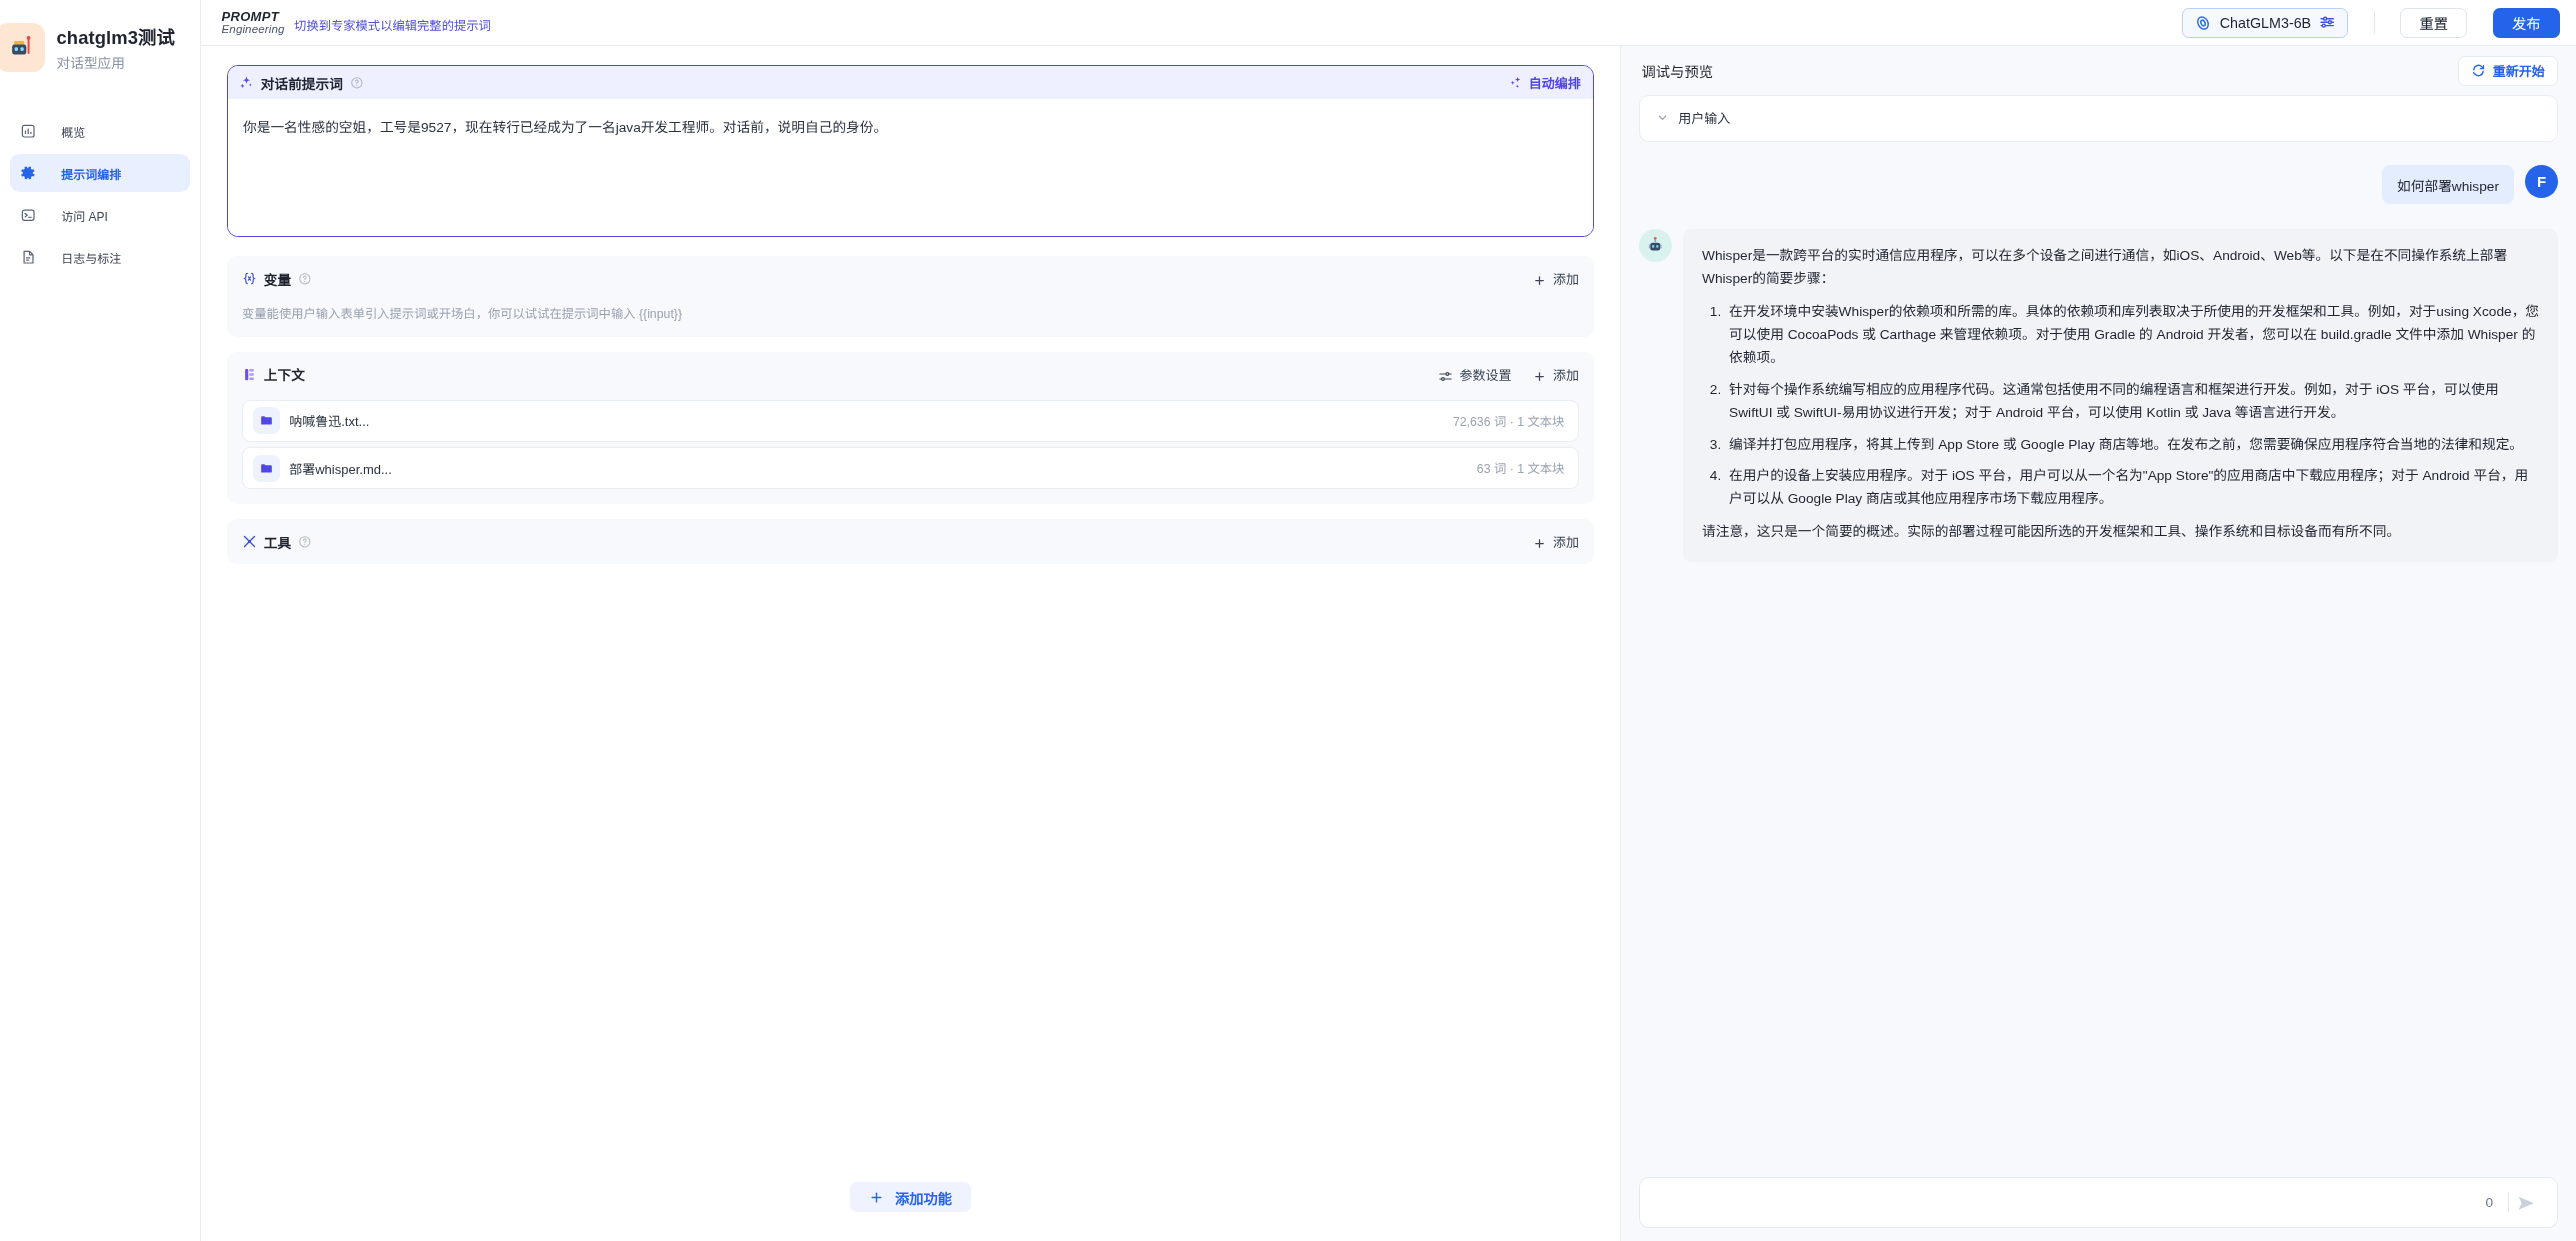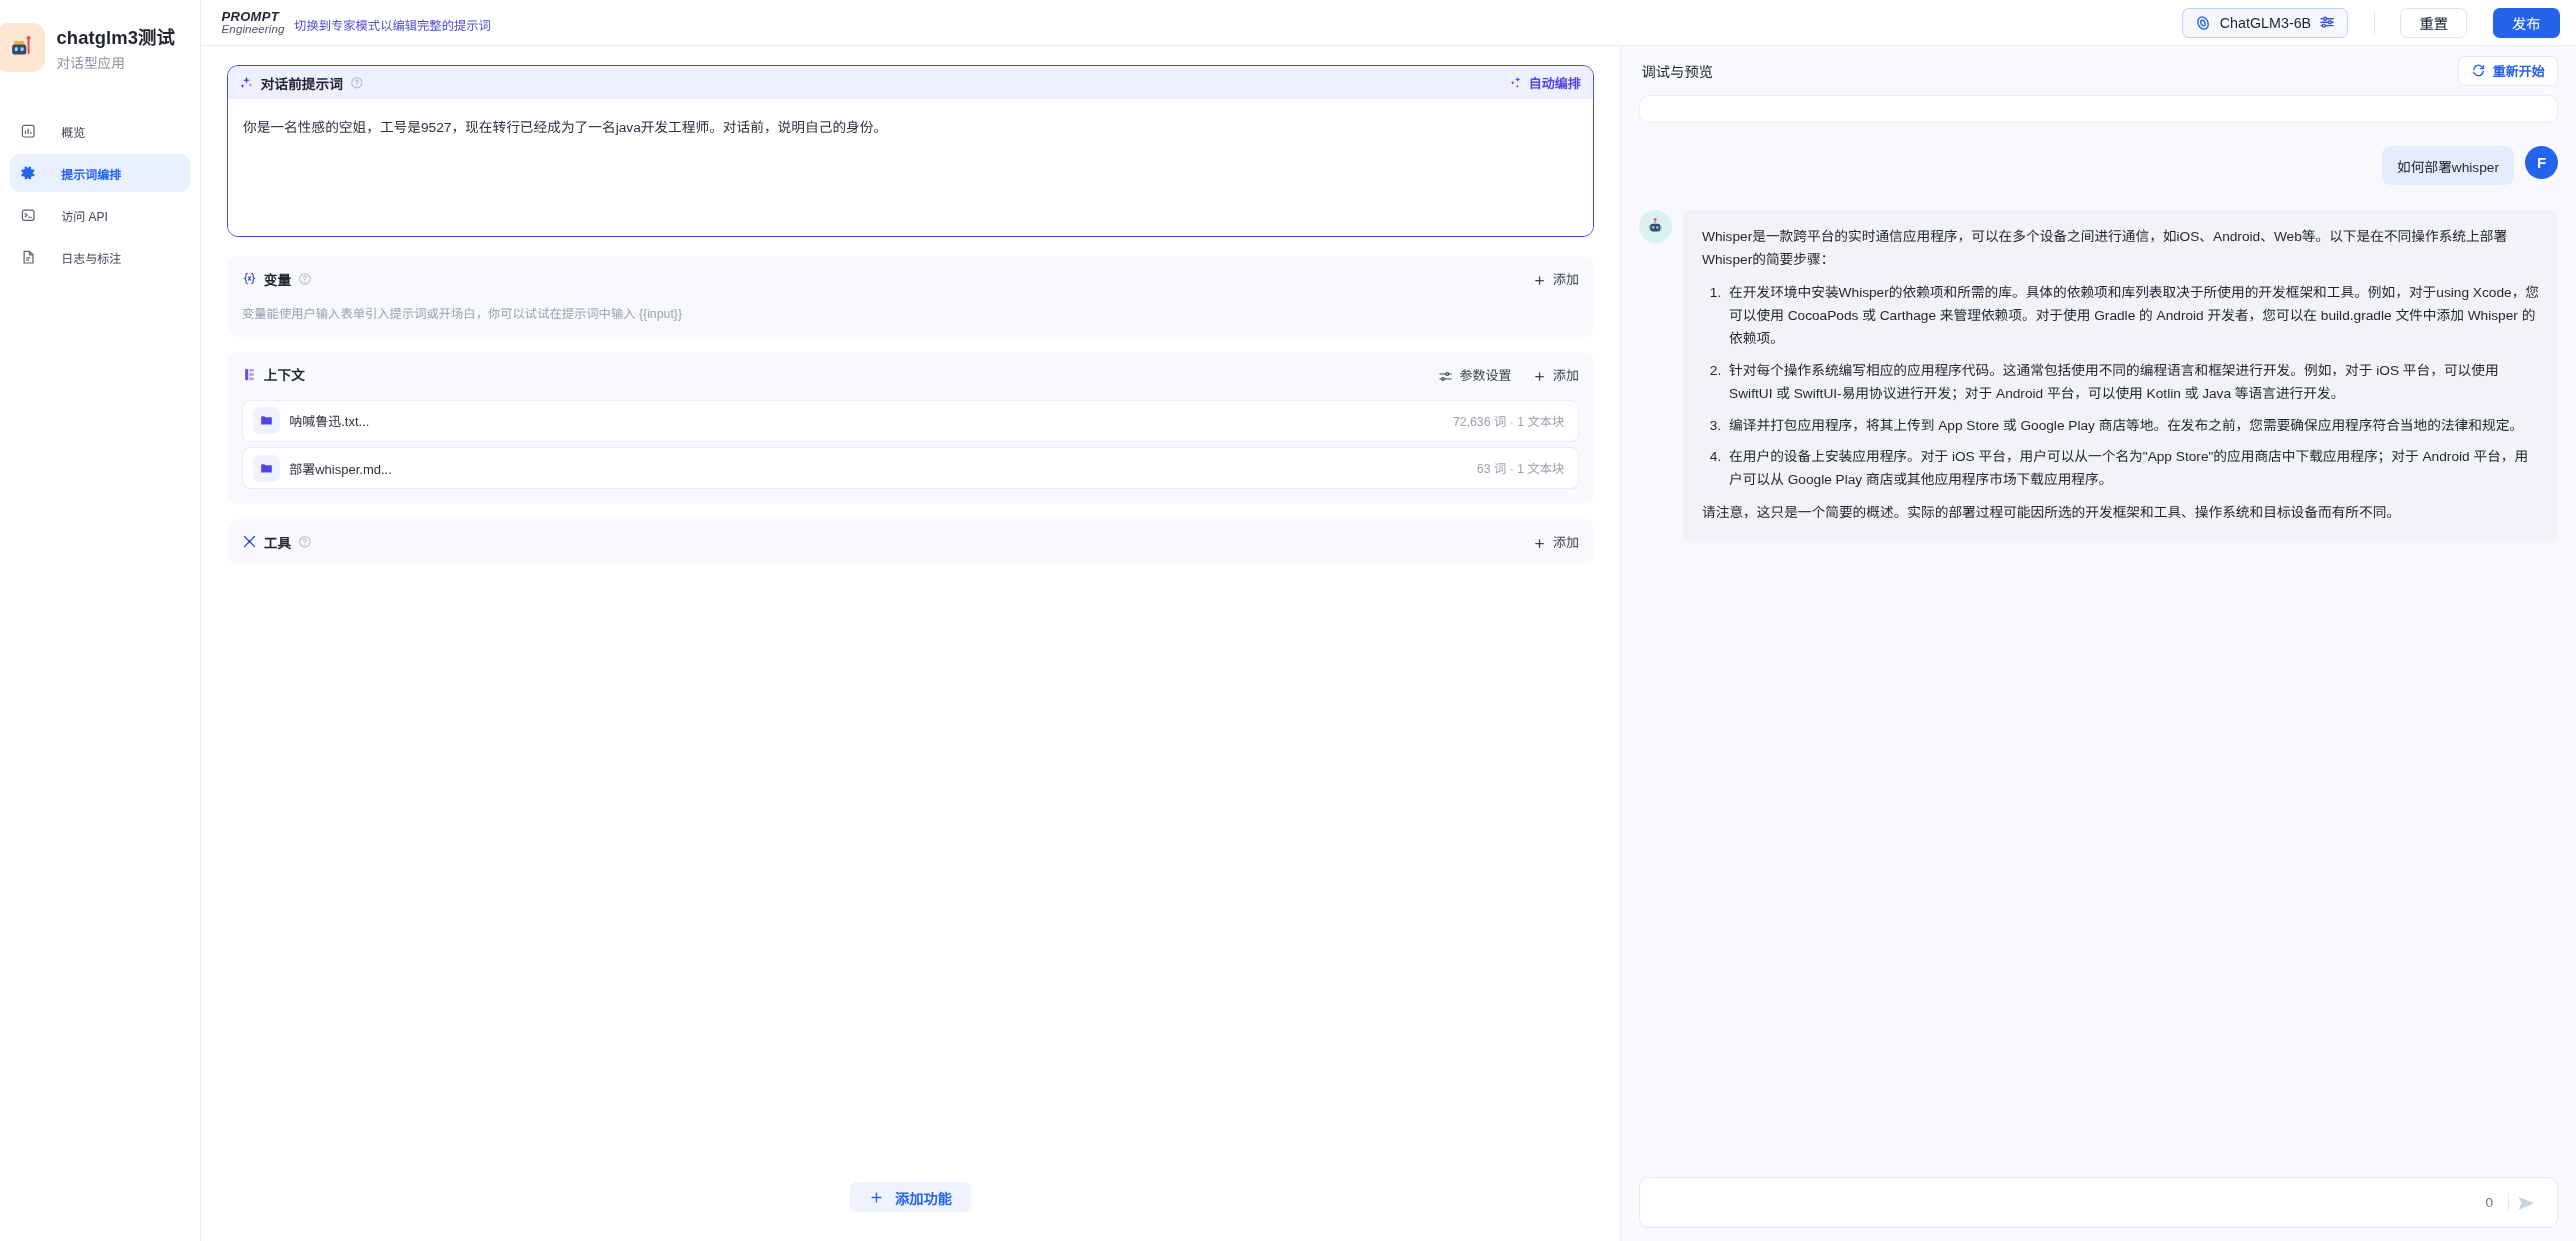--- a/index.html
+++ b/index.html
@@ -528,20 +528,28 @@
                 <path d="M4.5 11a7.5 7.5 0 0 1 12.8-5.1L20 8.5"></path>
                 <polyline points="20,4 20,9 15,9"></polyline>
                 <path d="M19.5 13a7.5 7.5 0 0 1-12.8 5.1L4 15.5"></path>
               </svg>
             </span>
             <span>重新开始</span>
           </div>
         </div>
 
         <div class="userinput-card">
+          <div class="ui-row">
+            <span class="sec-ico">
+              <svg viewBox="0 0 24 24" fill="none" stroke="#9aa2b1" stroke-width="2" stroke-linecap="round">
+                  <polyline points="7,10 12,15 17,10"></polyline>
+                </svg>
+            </span>
+            <span class="ui-label">用户输入</span>
+          </div>
         </div>
 
         <div class="chat">
 
           <div class="msg-user">
             <div class="bubble-user">如何部署whisper</div>
             <div class="avatar-user">F</div>
           </div>
 
           <div class="msg-bot">

